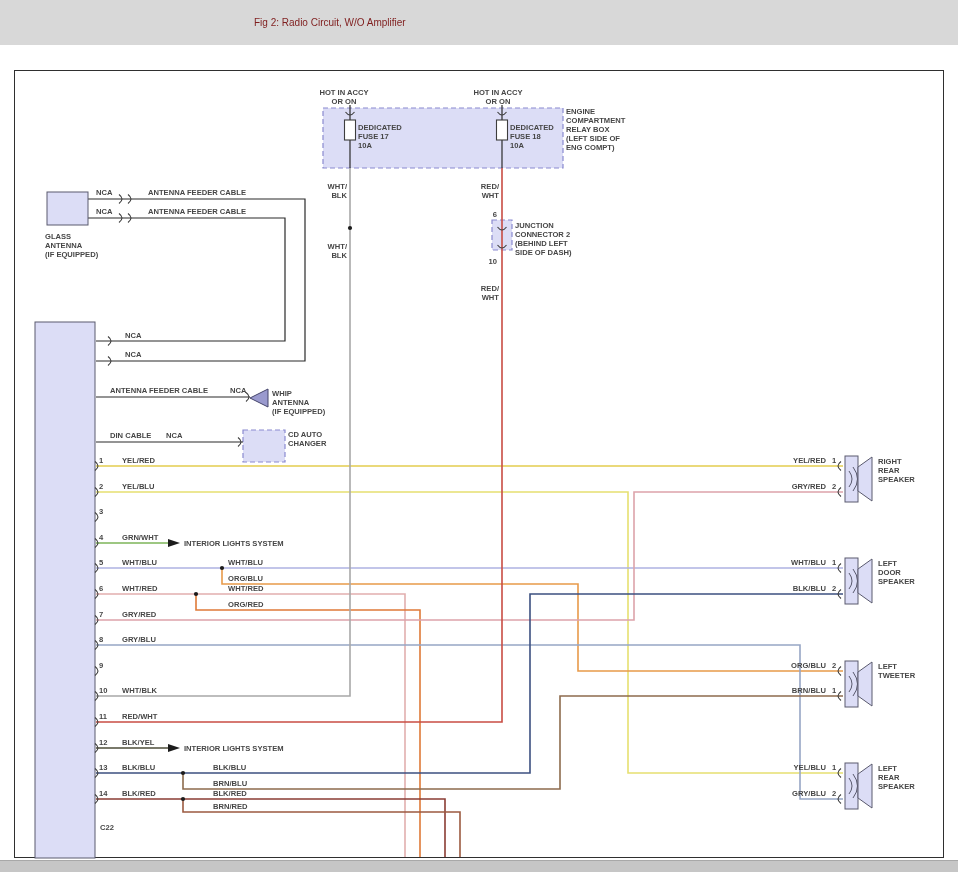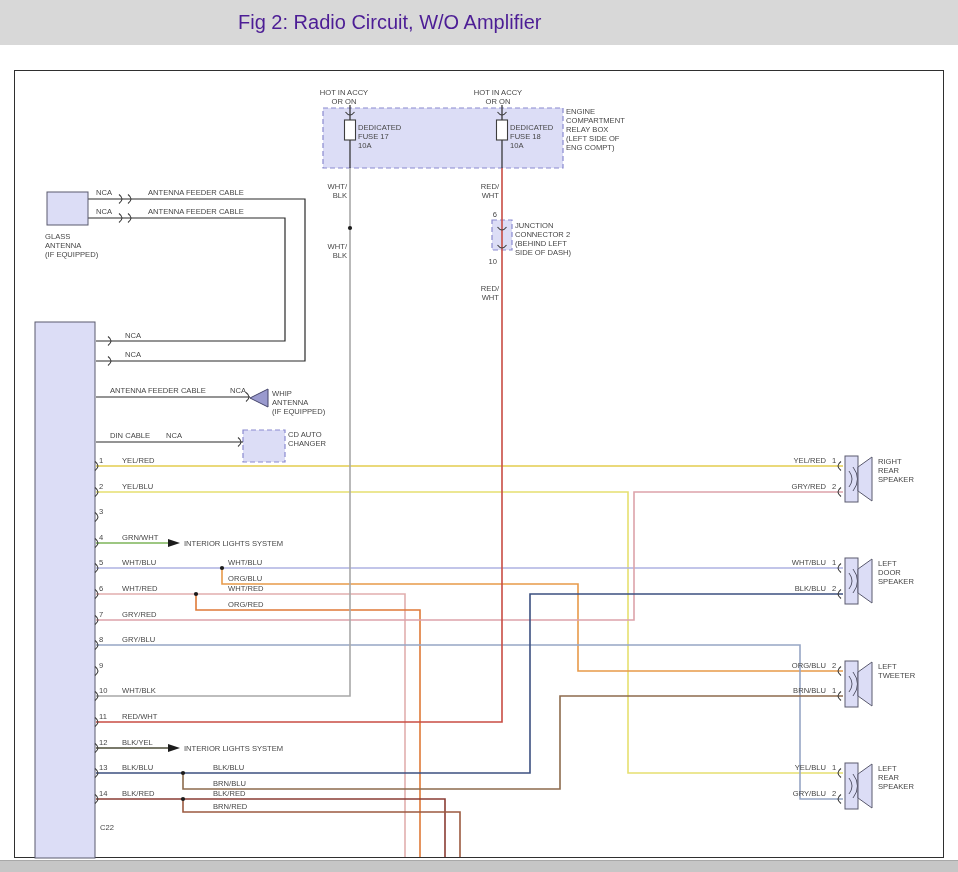--- a/index.html
+++ b/index.html
@@ -1,20 +1,20 @@
 <!DOCTYPE html>
 <html><head>
 <meta charset="utf-8">
 <style>
   html,body{margin:0;padding:0;background:#ffffff;}
   body{width:958px;height:872px;position:relative;overflow:hidden;
        font-family:"Liberation Sans",sans-serif;}
   .titlebar{position:absolute;top:0;left:0;width:958px;height:45px;background:#d8d8d8;}
-  .titlebar .title{position:absolute;left:238px;top:0;line-height:45px;font-size:20px;color:#4c1d95;}
-  .diagram{position:absolute;top:0;left:0;width:958px;height:872px;}
+  .titlebar .title{position:absolute;left:254px;top:0;line-height:45px;font-size:10px;color:#7f1d1d;}
+  .diagram{position:absolute;top:0;left:0;width:958px;height:872px;font-weight:bold;}
   .bottom-bar{position:absolute;left:0;bottom:0;width:958px;height:11px;background:#c6c6c6;border-top:1px solid #a8a8a8;}
   svg text{font-family:"Liberation Sans",sans-serif;font-size:7.6px;fill:#464646;}
   .frame{fill:#ffffff;stroke:#2f2f2f;stroke-width:1;}
   .dashed{stroke:#8a8ad0;stroke-dasharray:5 3;stroke-width:1.2;}
   .blkline{stroke:#2a2a2a;stroke-width:1.2;fill:none;}
   .wire{fill:none;stroke-width:1.6;}
   .comp{stroke:#5a5a6e;stroke-width:1;}
   .sym{stroke:#3d3d3d;fill:none;stroke-width:1.1;}
   .dot{fill:#1c1c1c;stroke:none;}
   .arrow{fill:#1c1c1c;stroke:none;}

